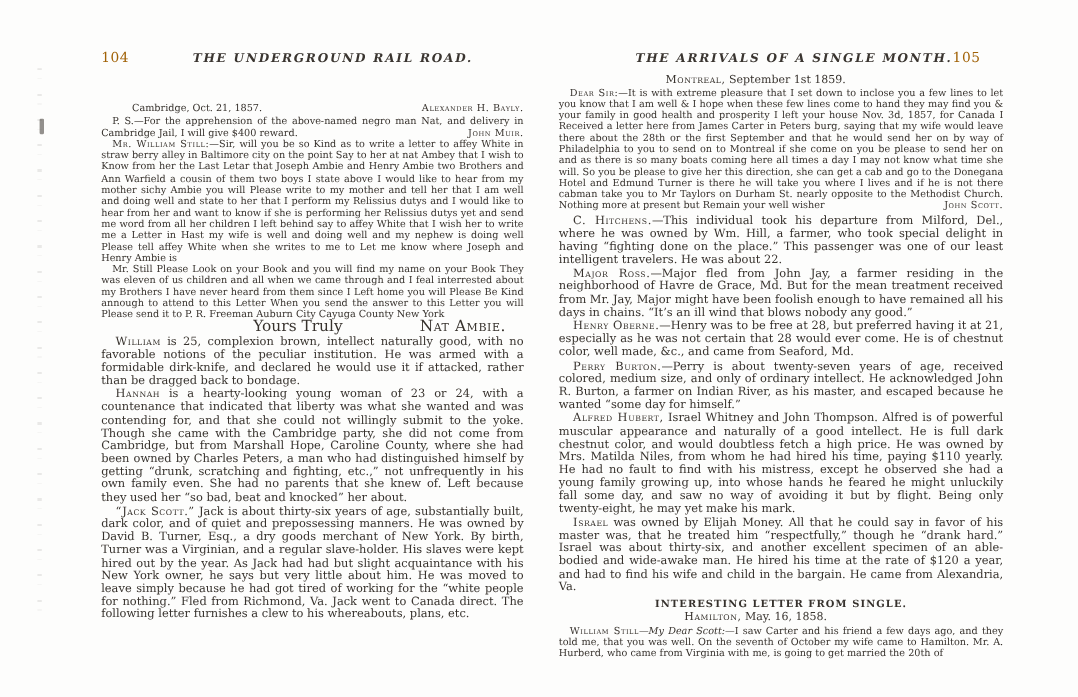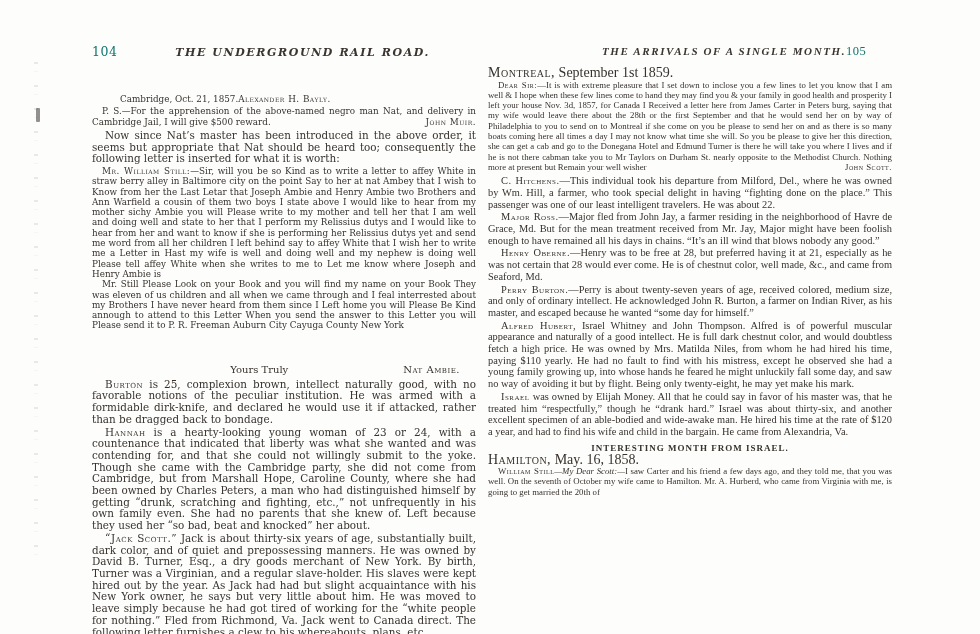--- a/index.html
+++ b/index.html
@@ -6,43 +6,43 @@
   html,body { width:980px; height:634px; }
   body {
     background:#fdfdfc;
     font-family:"DejaVu Serif", "Liberation Serif", serif;
     color:#37322d;
     position:relative;
     overflow:hidden;
   }
   .page { position:absolute; top:44px; }
   .page-left  { left:92px;  width:384px; }
-  .page-right { left:488px; width:404px;font-family:Liberation Serif, serif; }
+  .page-right { left:508px; width:404px; }
 
   .running-head { display:flex; align-items:baseline; margin-bottom:9px; }
-  .running-head .pagenum { width:46px; font-size:12.5px; letter-spacing:0.5px; color:#0f766e; }
+  .running-head .pagenum { width:46px; font-size:12.5px; letter-spacing:0.5px; color:#a16207; }
   .page-right .running-head .pagenum { text-align:left; }
   .running-head .title {
     flex:1; text-align:right; font-style:italic; font-weight:bold;
     font-size:11px; letter-spacing:1.6px; color:#3a3530;
   }
 
   .smalltype { font-size:8.8px; line-height:10.3px; text-align:justify; }
   .smalltype p { text-indent:10px; }
   .bodytype  { font-size:10.4px; line-height:11.7px; text-align:justify; text-indent:13px; margin-bottom:1px; }
 
   .sc { font-variant:small-caps; letter-spacing:0.5px; }
   .it { font-style:italic; }
 
-  .sigrow { display:flex; padding-left:28px; line-height:10.3px;margin-top:35px; }
+  .sigrow { display:flex; justify-content:space-between; padding-left:28px; line-height:10.3px;margin-top:35px; }
   .sigfloat { float:right; }
 
-  .dateline { text-align:left; padding-right:46px; font-size:14px; line-height:10.5px; margin:2px 0 1px; }
+  .dateline { text-align:center; padding-right:46px; font-size:10px; line-height:10.5px; margin:2px 0 1px; }
 
-  .closingrow { position:relative; height:11px; margin-bottom:3px; font-size:10px;margin-top:34px; }
+  .closingrow { position:relative; height:11px; margin-bottom:3px; font-size:14px; }
   .closingrow .closing   { position:absolute; left:36%; }
   .closingrow .signature { position:absolute; right:16px; }
 
   .block-gap  { margin-top:3px; }
   .letter-gap { margin-top:2px; }
 
   .subheading { text-align:center; font-size:9px; letter-spacing:1px; font-weight:bold; margin:5px 0 2px; }
 
   
   .binding-specks { position:absolute; left:34px; top:62px; width:4px; height:500px;
@@ -63,36 +63,35 @@
     <span class="pagenum">104</span>
     <span class="title">THE UNDERGROUND RAIL ROAD.</span>
     <span class="pagenum"></span>
   </header>
 
   <div class="smalltype">
     <div class="sigrow">
       <span>Cambridge, Oct. 21, 1857.</span>
       <span class="sc">Alexander H. Bayly.</span>
     </div>
-    <p class="letter-gap"><span>P. S.—For the apprehension of the above-named negro man Nat, and delivery in Cambridge Jail, I will give $500 reward.</span><span class="sc sigfloat">John Muir.</span></p>
+    <p class="letter-gap"><span>P. S.—For the apprehension of the above-named negro man Nat, and delivery in Cambridge Jail, I will give $400 reward.</span><span class="sc sigfloat">John Muir.</span></p>
   </div>
 
-  <p class="bodytype block-gap">Now since Nat’s master has been introduced in the above order, it seems but appropriate that Nat should be heard too; consequently the following letter is inserted for what it is worth:</p>
 
 
   <div class="smalltype">
     <p><span class="sc">Mr. William Still:</span><span>—Sir, will you be so Kind as to write a letter to affey White in straw berry alley in Baltimore city on the point Say to her at nat Ambey that I wish to Know from her the Last Letar that Joseph Ambie and Henry Ambie two Brothers and Ann Warfield a cousin of them two boys I state above I would like to hear from my mother sichy Ambie you will Please write to my mother and tell her that I am well and doing well and state to her that I perform my Relissius dutys and I would like to hear from her and want to know if she is performing her Relissius dutys yet and send me word from all her children I left behind say to affey White that I wish her to write me a Letter in Hast my wife is well and doing well and my nephew is doing well Please tell affey White when she writes to me to Let me know where Joseph and Henry Ambie is</span></p>
     <p>Mr. Still Please Look on your Book and you will find my name on your Book They was eleven of us children and all when we came through and I feal interrested about my Brothers I have never heard from them since I Left home you will Please Be Kind annough to attend to this Letter When you send the answer to this Letter you will Please send it to P. R. Freeman Auburn City Cayuga County New York</p>
     <div class="closingrow">
       <span class="closing">Yours Truly</span>
       <span class="signature sc">Nat Ambie.</span>
     </div>
   </div>
 
-  <p class="bodytype"><span class="sc">Burton</span><span> is 25, complexion brown, intellect naturally good, with no favorable notions of the peculiar institution. He was armed with a formidable dirk-knife, and declared he would use it if attacked, rather than be dragged back to bondage.</span></p>
+  <p class="bodytype"><span class="sc">William</span><span> is 25, complexion brown, intellect naturally good, with no favorable notions of the peculiar institution. He was armed with a formidable dirk-knife, and declared he would use it if attacked, rather than be dragged back to bondage.</span></p>
 
   <p class="bodytype"><span class="sc">Hannah</span><span> is a hearty-looking young woman of 23 or 24, with a countenance that indicated that liberty was what she wanted and was contending for, and that she could not willingly submit to the yoke. Though she came with the Cambridge party, she did not come from Cambridge, but from Marshall Hope, Caroline County, where she had been owned by Charles Peters, a man who had distinguished himself by getting “drunk, scratching and fighting, etc.,” not unfrequently in his own family even. She had no parents that she knew of. Left because they used her “so bad, beat and knocked” her about.</span></p>
 
   <p class="bodytype"><span class="sc">“Jack Scott.”</span><span> Jack is about thirty-six years of age, substantially built, dark color, and of quiet and prepossessing manners. He was owned by David B. Turner, Esq., a dry goods merchant of New York. By birth, Turner was a Virginian, and a regular slave-holder. His slaves were kept hired out by the year. As Jack had had but slight acquaintance with his New York owner, he says but very little about him. He was moved to leave simply because he had got tired of working for the “white people for nothing.” Fled from Richmond, Va. Jack went to Canada direct. The following letter furnishes a clew to his whereabouts, plans, etc.</span></p>
 
 </section>
 
 <section class="page page-right">
 
   <header class="running-head">
@@ -114,21 +113,21 @@
   <p class="bodytype"><span class="sc">Major Ross.</span><span>—Major fled from John Jay, a farmer residing in the neighborhood of Havre de Grace, Md. But for the mean treatment received from Mr. Jay, Major might have been foolish enough to have remained all his days in chains. “It’s an ill wind that blows nobody any good.”</span></p>
 
   <p class="bodytype"><span class="sc">Henry Oberne.</span><span>—Henry was to be free at 28, but preferred having it at 21, especially as he was not certain that 28 would ever come. He is of chestnut color, well made, &amp;c., and came from Seaford, Md.</span></p>
 
   <p class="bodytype"><span class="sc">Perry Burton.</span><span>—Perry is about twenty-seven years of age, received colored, medium size, and only of ordinary intellect. He acknowledged John R. Burton, a farmer on Indian River, as his master, and escaped because he wanted “some day for himself.”</span></p>
 
   <p class="bodytype"><span class="sc">Alfred Hubert,</span><span> Israel Whitney and John Thompson. Alfred is of powerful muscular appearance and naturally of a good intellect. He is full dark chestnut color, and would doubtless fetch a high price. He was owned by Mrs. Matilda Niles, from whom he had hired his time, paying $110 yearly. He had no fault to find with his mistress, except he observed she had a young family growing up, into whose hands he feared he might unluckily fall some day, and saw no way of avoiding it but by flight. Being only twenty-eight, he may yet make his mark.</span></p>
 
   <p class="bodytype"><span class="sc">Israel</span><span> was owned by Elijah Money. All that he could say in favor of his master was, that he treated him “respectfully,” though he “drank hard.” Israel was about thirty-six, and another excellent specimen of an able-bodied and wide-awake man. He hired his time at the rate of $120 a year, and had to find his wife and child in the bargain. He came from Alexandria, Va.</span></p>
 
-  <div class="subheading">INTERESTING MONTH FROM ISRAEL.</div>
+  <div class="subheading">INTERESTING LETTER FROM SINGLE.</div>
 
   <div class="dateline">
     <span class="sc">Hamilton,</span><span> May. 16, 1858.</span>
   </div>
 
   <div class="smalltype">
     <p><span class="sc">William Still</span><span class="it">—My Dear Scott:—</span><span>I saw Carter and his friend a few days ago, and they told me, that you was well. On the seventh of October my wife came to Hamilton. Mr. A. Hurberd, who came from Virginia with me, is going to get married the 20th of</span></p>
   </div>
 
 </section>

